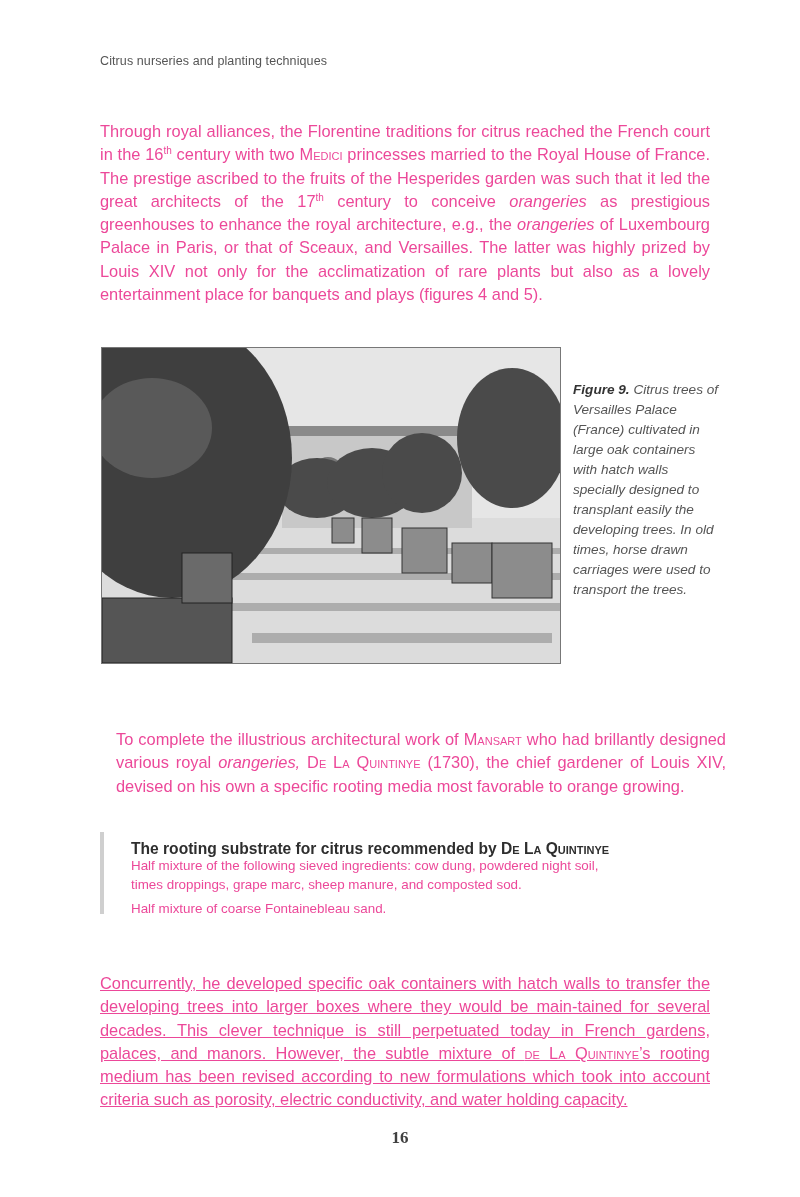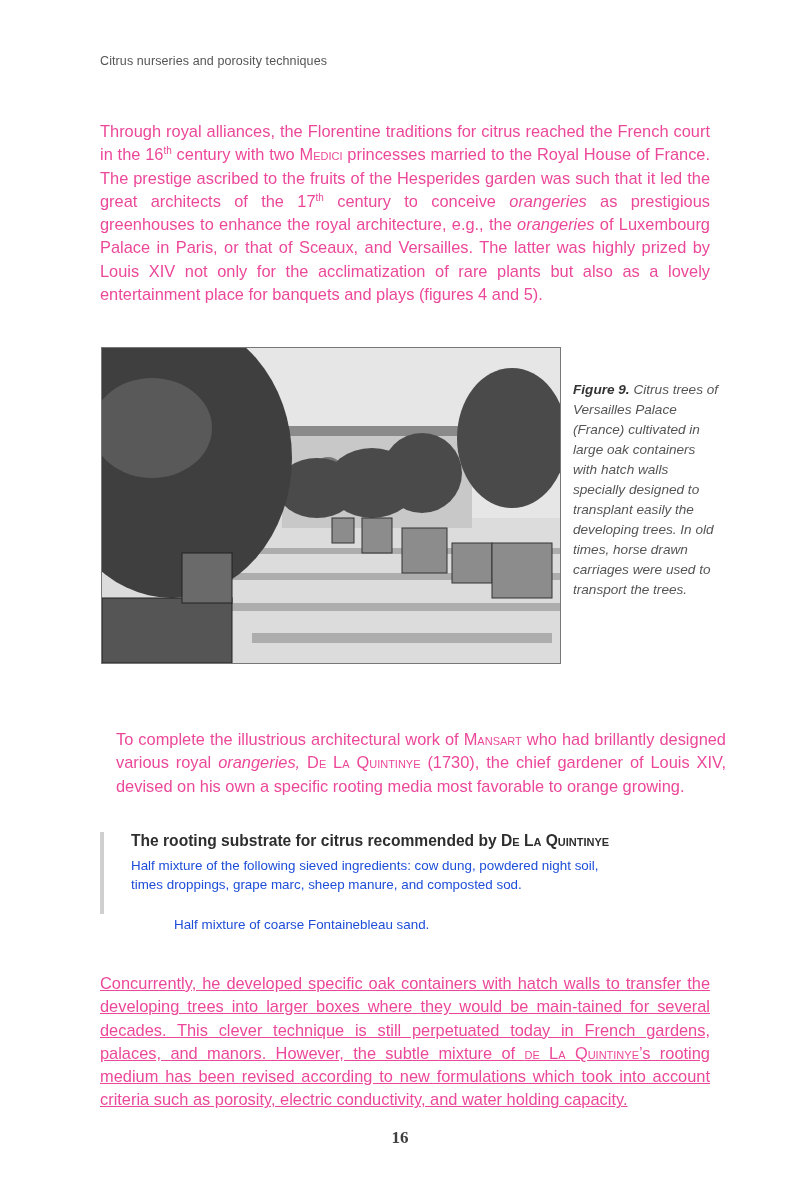--- a/index.html
+++ b/index.html
@@ -13,30 +13,30 @@
   .sc { font-variant: small-caps; }
   sup { font-size: 10px; line-height: 0; vertical-align: super; }
   .figure { position: absolute; left: 101px; top: 347px; width: 458px; height: 315px; border: 1px solid #777;
             background: #d8d8d8; overflow: hidden; }
   .figure svg { display: block; width: 100%; height: 100%; }
   .caption { position: absolute; left: 573px; top: 380px; width: 150px; font-size: 13.6px; line-height: 20px;
              font-style: italic; color: #555; }
   .caption b { font-style: italic; font-weight: bold; color: #333; }
   .box { position: absolute; left: 100px; top: 832px; width: 620px; }
   .box-bar { position: absolute; left: 0; top: 0; width: 4px; height: 82px; background: #cfcfcf; }
-  .box-title { position: absolute; left: 31px; top: 0; font-size: 15.6px; font-weight: bold; color: #2e2e2e; white-space: nowrap; }
-  .box-line { position: absolute; left: 31px; font-size: 13.4px; color: #1d4ed8; white-space: nowrap; line-height: 18px; }
-  .bl1 { top: 25px; } .bl2 { top: 44px; } .bl3 { top: 84px; margin-left: 43px; }
+  .box-title { position: absolute; left: 31px; top: 8px; font-size: 15.6px; font-weight: bold; color: #2e2e2e; white-space: nowrap; }
+  .box-line { position: absolute; left: 31px; font-size: 13.4px; color: #ec4899; white-space: nowrap; line-height: 18px; }
+  .bl1 { top: 25px; } .bl2 { top: 44px; } .bl3 { top: 68px; }
   .page-number { position: absolute; left: 0; width: 800px; top: 1128px; text-align: center; font-size: 17px; font-weight: bold; color: #404040;
                  font-family: "Liberation Serif", serif; }
 </style>
 </head>
 <body>
 
-<div class="running-head">Citrus nurseries and porosity techniques</div>
+<div class="running-head">Citrus nurseries and planting techniques</div>
 
 <p class="para p1" style="margin:0;"><span>Through royal alliances, the Florentine traditions for citrus reached the French court in the 16</span><sup>th</sup><span> century with two </span><span class="sc">Medici</span><span> princesses married to the Royal House of France. The prestige ascribed to the fruits of the Hesperides garden was such that it led the great architects of the 17</span><sup>th</sup><span> century to conceive </span><i>orangeries</i><span> as prestigious greenhouses to enhance the royal architecture, e.g., the </span><i>orangeries</i><span> of Luxembourg Palace in Paris, or that of Sceaux, and Versailles. The latter was highly prized by Louis XIV not only for the acclimatization of rare plants but also as a lovely entertainment place for banquets and plays (figures 4 and 5).</span></p>
 
 <div class="figure" title="Citrus trees in oak containers at Versailles Palace orangerie">
   <svg viewBox="0 0 458 315" preserveAspectRatio="none">
     <rect x="0" y="0" width="458" height="315" fill="#e6e6e6"></rect>
     <rect x="0" y="170" width="458" height="145" fill="#dcdcdc"></rect>
     <rect x="180" y="80" width="190" height="100" fill="#c8c8c8"></rect>
     <rect x="180" y="78" width="190" height="10" fill="#8a8a8a"></rect>
     <path d="M210 125 a16 16 0 0 1 32 0 z" fill="#777"></path>

